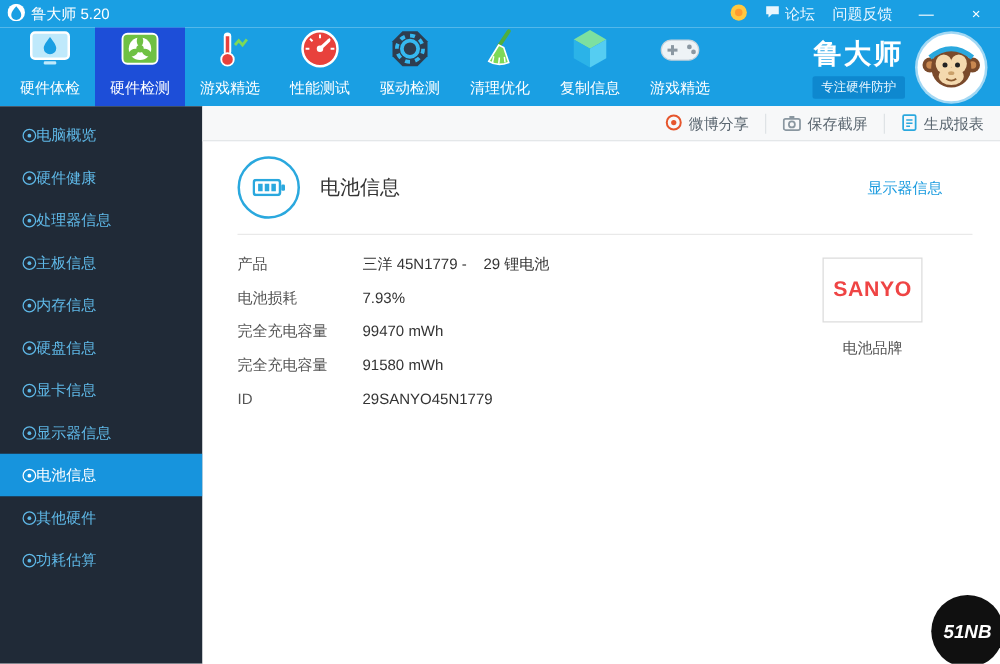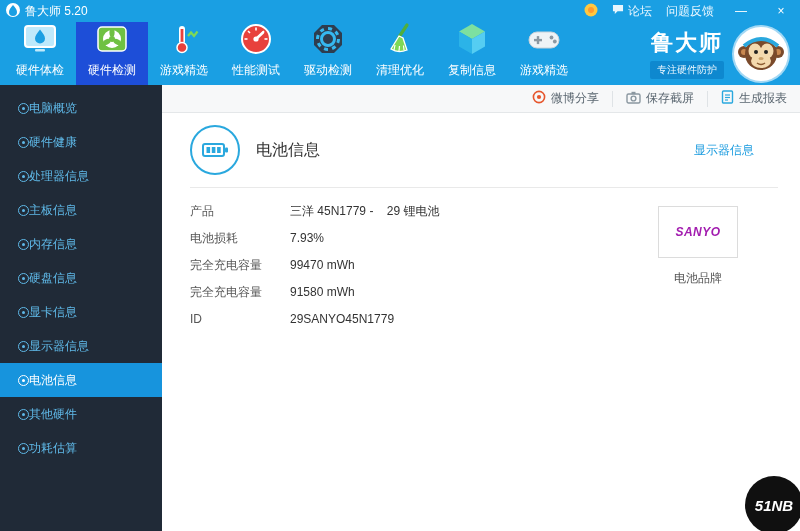--- a/index.html
+++ b/index.html
@@ -27,37 +27,37 @@
   
   .bodyrow{flex:1;display:flex;min-height:0}
   .sidebar{width:162px;background:#202a37;padding-top:6px;flex:none}
   .side-item{height:34px;display:flex;align-items:center;gap:0;padding-left:18px;color:#5fb9e8;cursor:pointer}
   .side-item.active{background:#1794dd;color:#fff}
   .bullet{width:11px;height:11px;border:1px solid currentColor;border-radius:50%;position:relative;flex:none}
   .bullet::after{content:"";position:absolute;left:3px;top:3px;width:3px;height:3px;border-radius:50%;background:currentColor}
 
   .main{flex:1;display:flex;flex-direction:column;background:#fff;min-width:0}
   .toolbar{height:28px;background:#f7f8f9;border-bottom:1px solid #e4e7e9;display:flex;justify-content:flex-end;align-items:center;flex:none}
-  .tool{display:flex;align-items:center;gap:5px;padding:0 13px;color:#5a6670;cursor:pointer;height:16px;border-left:1px solid #dfe3e6;white-space:nowrap}
+  .tool{display:flex;align-items:flex-start;gap:5px;padding:0 13px;color:#5a6670;cursor:pointer;height:16px;border-left:1px solid #dfe3e6;white-space:nowrap}
   .tool:first-child{border-left:none}
 
   .content{flex:1;padding:12px 20px 0 28px;position:relative}
   .content-header{display:flex;align-items:center;gap:16px}
   .batt-circle{width:50px;height:50px;border:2px solid #2aa8de;border-radius:50%;display:flex;align-items:center;justify-content:center;flex:none}
   .content-title{font-size:16px;color:#333}
   .copy-link{margin-left:auto;margin-right:26px;color:#1a9bdf;cursor:pointer;font-size:12px}
   .divider{border:none;border-top:1px solid #e9e9e9;margin:12px 2px 16px 0}
   .info{display:flex;align-items:flex-start}
   .rows{flex:1}
   .row{display:flex;margin-bottom:13px;line-height:14px}
   .row .lab{width:100px;color:#555;flex:none}
   .row .val{color:#333;white-space:pre-wrap}
   .brand-col{width:120px;margin-right:22px;text-align:center;flex:none}
   .sanyo-box{width:80px;height:52px;border:1px solid #dcdcdc;margin:2px auto 0;display:flex;align-items:center;justify-content:center;background:#fff}
-  .sanyo-text{color:#a21caf;font-weight:bold;font-style:italic;font-size:12px;letter-spacing:.5px}
+  .sanyo-text{color:#ef4444;font-weight:bold;font-size:17px;letter-spacing:.5px}
   .brand-caption{margin-top:12px;color:#555}
 
   .watermark{position:absolute;right:-3px;bottom:-3px;width:58px;height:58px;border-radius:50%;background:#101010;color:#fff;display:flex;align-items:center;justify-content:center;font-weight:bold;font-style:italic;font-size:15px;z-index:5}
 </style>
 </head>
 <body>
 
 <div class="app">
 
   <div class="titlebar">

